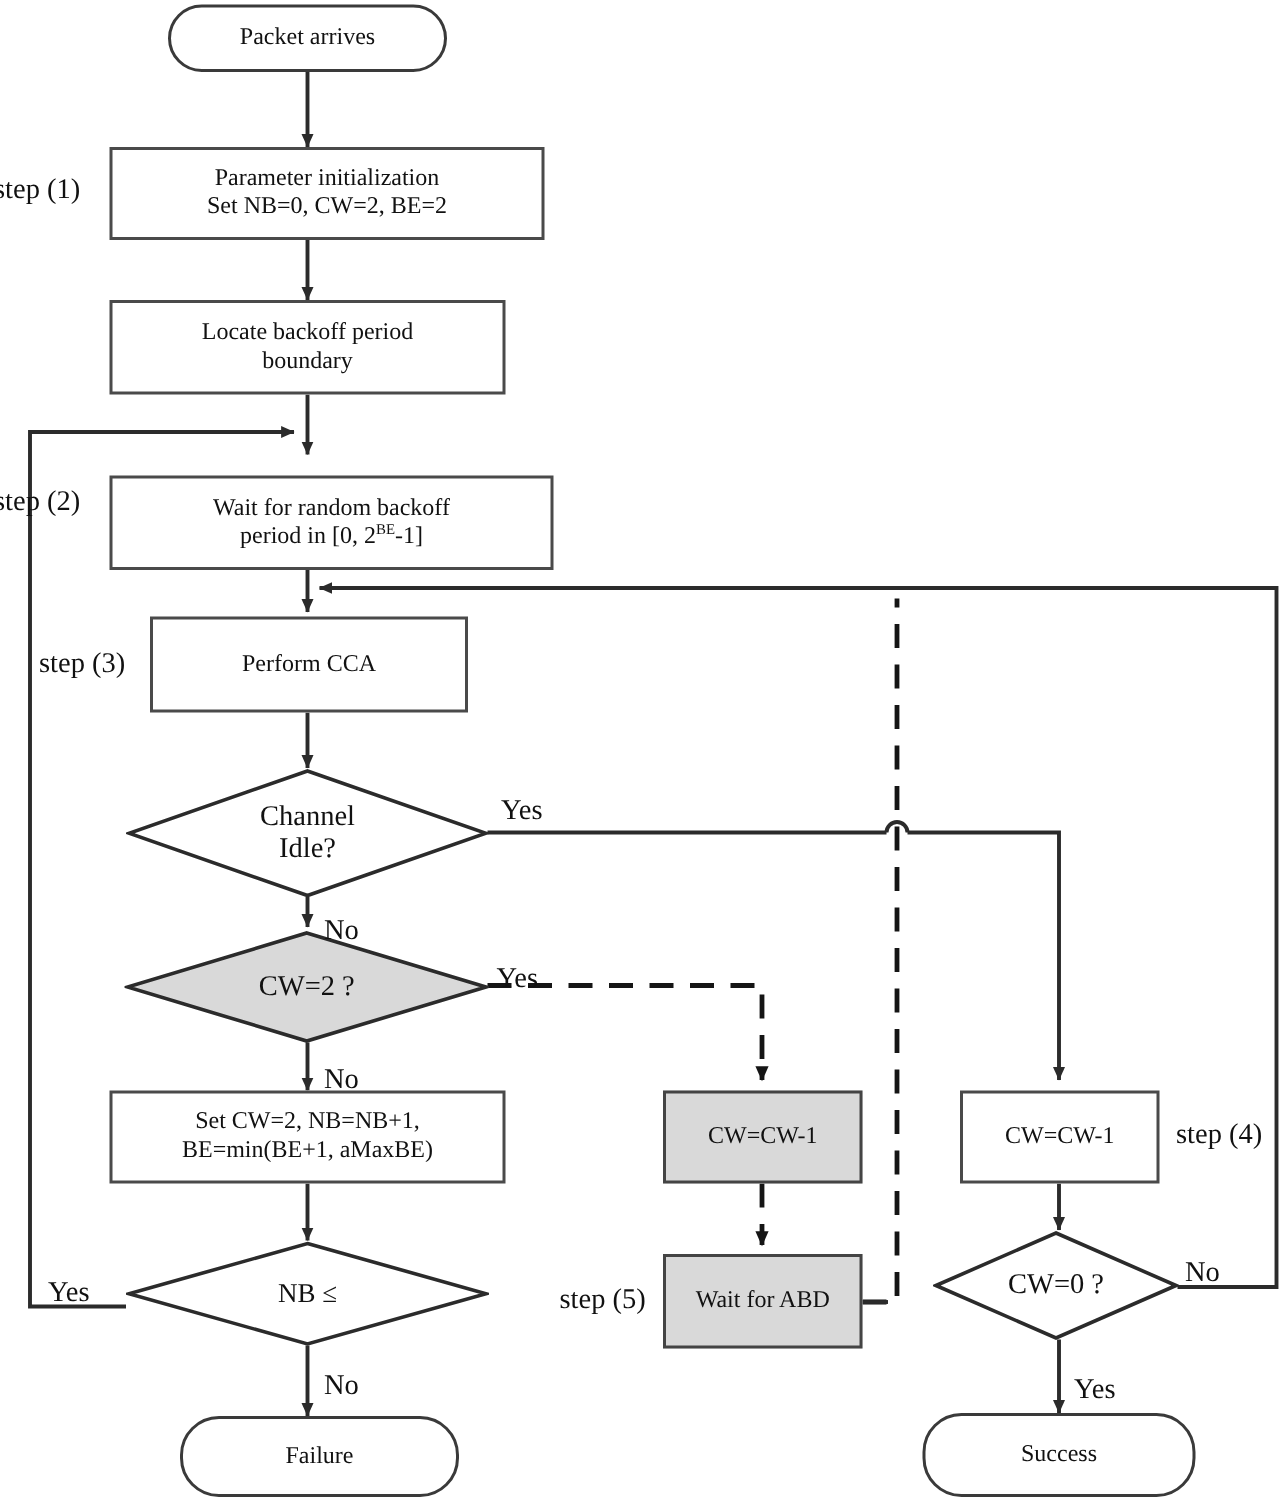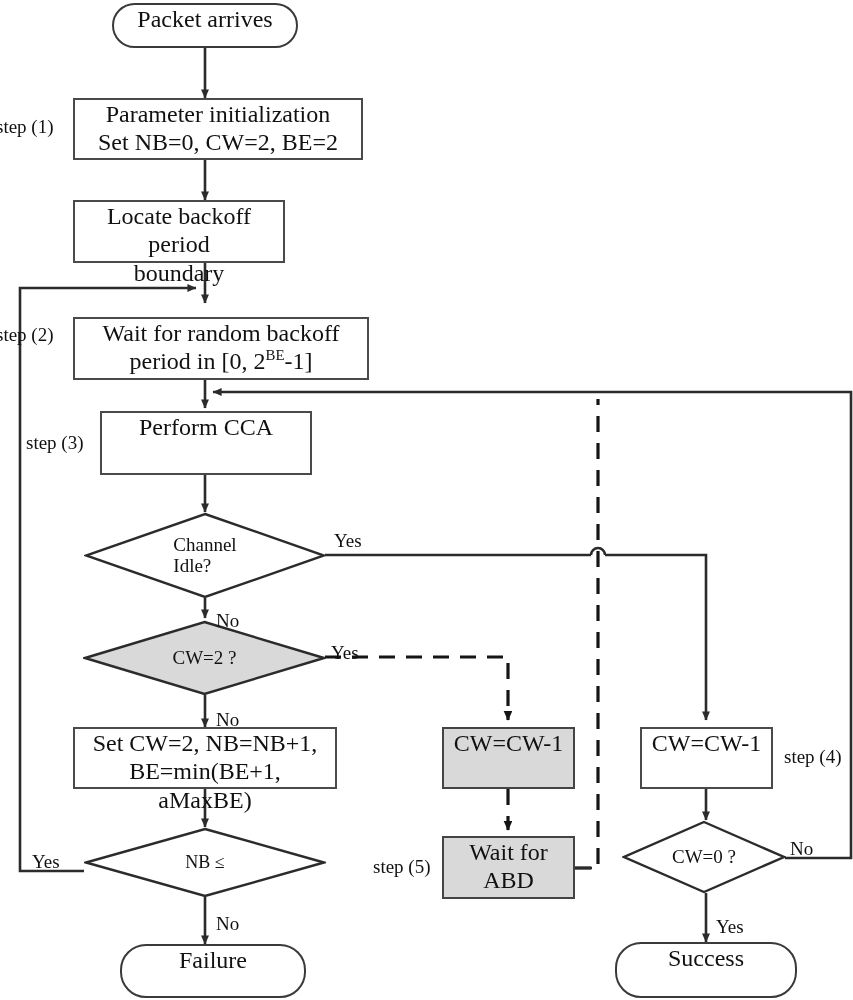--- a/index.html
+++ b/index.html
@@ -9,43 +9,43 @@
     background:#ffffff;
     font-family:"Liberation Serif","DejaVu Serif",serif;
     color:#111111;
     overflow:hidden;
   }
   #svg-layer{position:absolute;left:0;top:0;width:853px;height:1000px;}
 
   .node{
     position:absolute;
     box-sizing:border-box;
-    display:flex;justify-content:center;
+    display:flex;align-items:center;justify-content:center;
     text-align:center;
     line-height:1.18;
-    font-size:24px;
+    font-size:16px;
     color:#111;
     background:#ffffff;
     border:2px solid #4a4a4a;
     z-index:3;
   }
   .node.rect{border-radius:0;}
   .node.term{border-radius:26px;border:2px solid #3a3a3a;}
   .node.shaded{background:#d9d9d9;border-color:#444;}
   .node .txt{padding:0 6px;display:block;}
 
   .diamond{
     position:absolute;
     z-index:3;
   }
   .diamond .dlabel{
     position:absolute;
     left:0;top:0;width:100%;height:100%;
     display:flex;align-items:center;justify-content:center;
-    font-size:19px;line-height:1.1;color:#111;
+    text-align:center;font-size:19px;line-height:1.1;color:#111;
     pointer-events:none;
   }
 
   .edgelabel{
     position:absolute;
     font-size:19px;
     color:#111;
     z-index:4;
     white-space:nowrap;
     margin-top:18px;
@@ -124,21 +124,21 @@
     <span class="txt">Packet arrives</span>
   </div>
 
   <div class="node rect" style="left:73px;top:98px;width:290px;height:62px;">
     <span class="txt">
       <span>Parameter initialization</span><br>
       <span>Set NB=0, CW=2, BE=2</span>
     </span>
   </div>
 
-  <div class="node rect" style="left:73px;top:200px;width:212px;height:63px;">
+  <div class="node rect" style="left:73px;top:200px;width:264px;height:63px;">
     <span class="txt">
       <span>Locate backoff period</span><br>
       <span>boundary</span>
     </span>
   </div>
 
   <div class="node rect" style="left:73px;top:305px;width:296px;height:63px;margin-top:12px;">
     <span class="txt">
       <span>Wait for random backoff</span><br>
       <span><span>period in [0, 2</span><sup>BE</sup><span>-1]</span></span>

